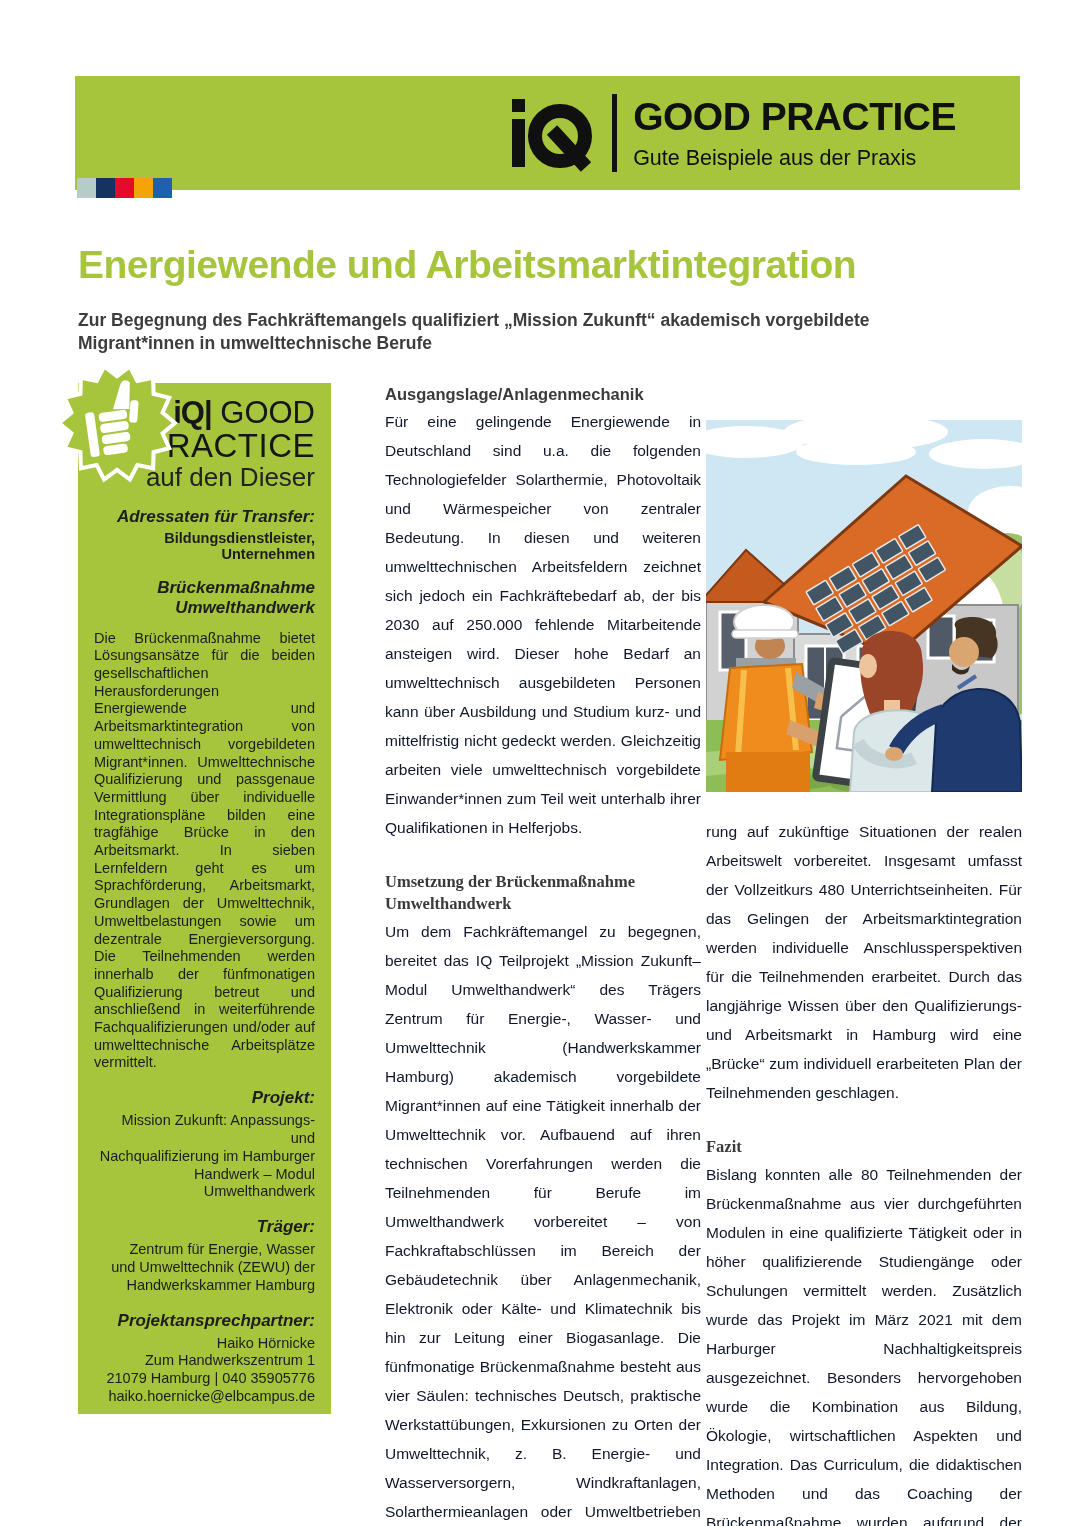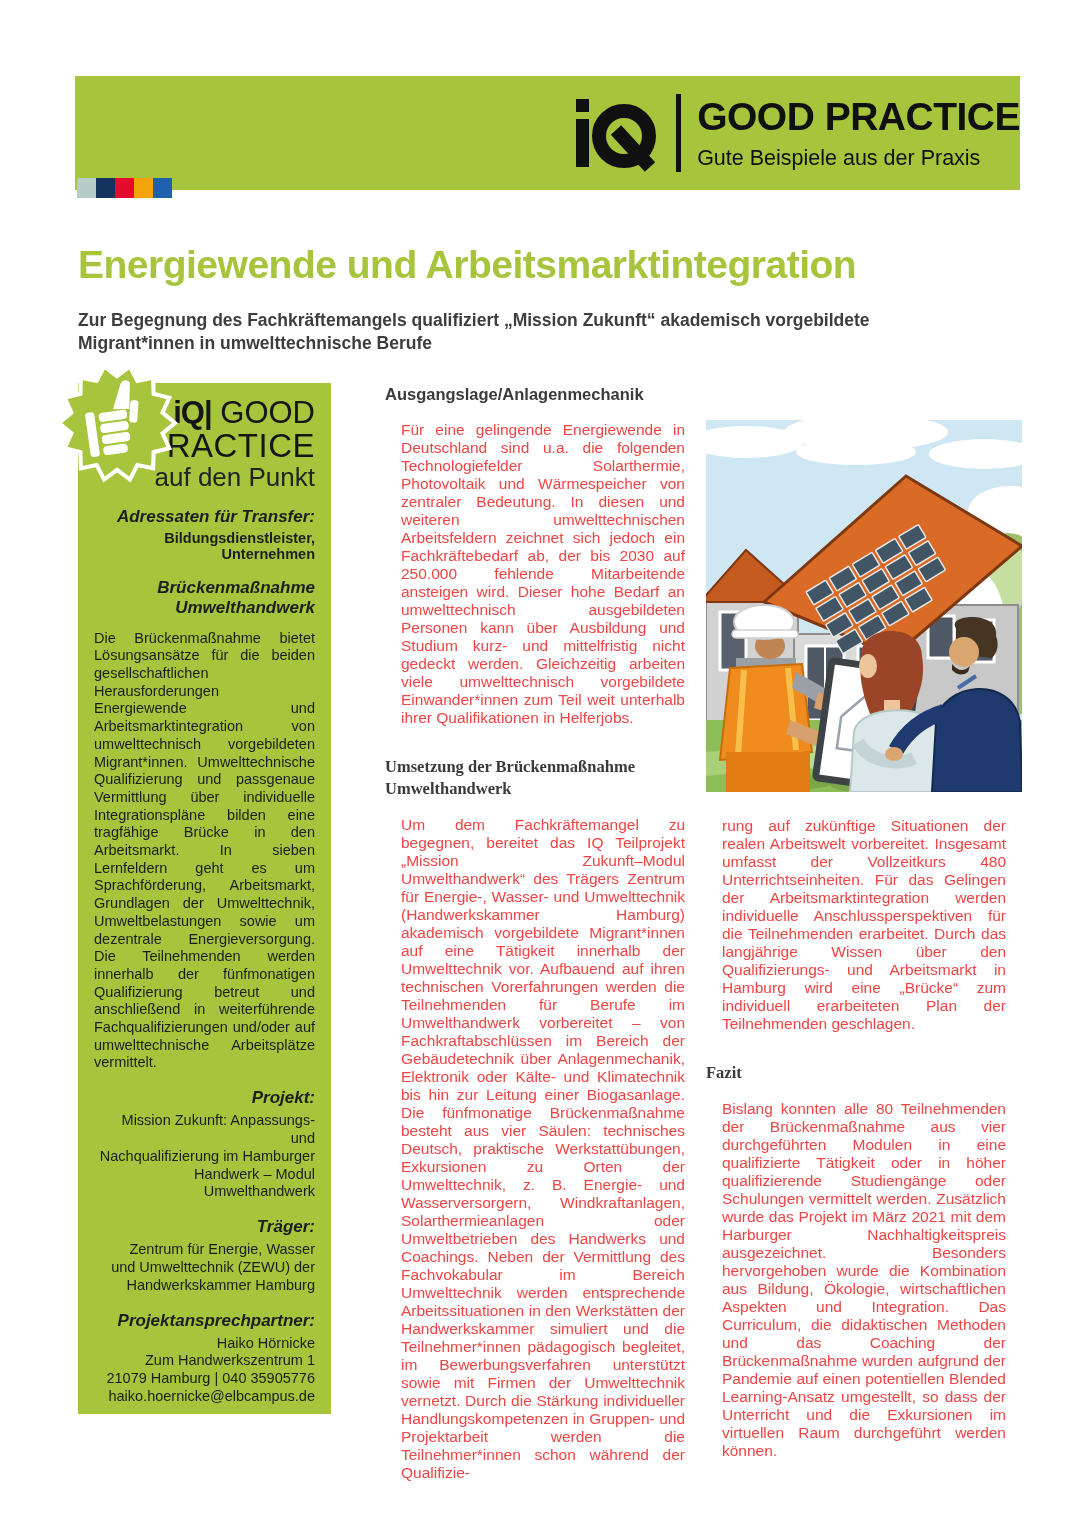--- a/index.html
+++ b/index.html
@@ -4,21 +4,21 @@
 <style>
   html,body{margin:0;padding:0;background:#ffffff;}
   .page{
     position:relative;width:1080px;height:1526px;background:#fff;overflow:hidden;
     font-family:"Liberation Sans",sans-serif;color:#414141;
   }
   
   .band{
     position:absolute;left:75px;top:76px;width:945px;height:114px;
     background:var(--accent,#a6c53c);
-    display:flex;align-items:center;justify-content:flex-end;box-sizing:border-box;
+    display:flex;align-items:center;justify-content:flex-end;padding-right:64px;box-sizing:border-box;
   }
   .logo-row{display:flex;align-items:center;}
   .iq-mark{display:block;}
   .logo-divider{width:5px;height:78px;background:#101010;margin:0 16px 0 14px;}
   .logo-text{display:flex;flex-direction:column;line-height:1;}
   .logo-title{font-size:39px;font-weight:800;color:#101010;letter-spacing:-0.5px;}
   .logo-tagline{font-size:21.5px;font-weight:400;color:#101010;margin-top:12px;}
   .color-strip{position:absolute;left:77px;top:178px;display:flex;}
   .color-strip span{width:19px;height:20px;display:block;}
   
@@ -48,21 +48,21 @@
   .sb-group{margin-top:4px;}
   .sb-desc{
     margin-top:12px;font-size:14.5px;line-height:17.7px;text-align:justify;
     font-weight:400;color:#1d1d1d;
   }
   
   .col{position:absolute;top:383px;width:316px;}
   .col-middle{left:385px;}
   .col-right{left:706px;}
   .h-sec{font-size:16.5px;font-weight:700;color:#3a3a3a;line-height:22px;margin:0 0 2px 0;}
-  .col p{font-size:15.5px;line-height:18px;text-align:justify;color:#ef4444;margin:16px;}
+  .col p{font-size:15.5px;line-height:29px;text-align:justify;color:#0f172a;margin:0;}
   .gap-sec{margin-top:29px;font-family:Liberation Serif, serif;}
   .illustration{width:316px;height:372px;margin-top:37px;margin-bottom:25px;}
   .illustration svg{display:block;}
 </style>
 </head>
 <body>
 
 <div class="page">
 
   <div class="band">
@@ -104,21 +104,21 @@
       <rect x="43" y="81" width="24" height="9" rx="4" fill="#ffffff"></rect>
       <path d="M58,46 L68,24 Q72,16 78,22 L74,48 Z" fill="#ffffff"></path>
       <rect x="74" y="40" width="8" height="22" rx="3" fill="#ffffff" transform="rotate(12 78 51)"></rect>
     </g>
   </svg>
 
   <div class="sidebar">
     <div class="sb-logo">
       <div class="l1"><span class="iq">iQ|</span><span> GOOD</span></div>
       <div class="l2">PRACTICE</div>
-      <div class="l3">auf den Punkt</div>
+      <div class="l3">auf den Dieser</div>
     </div>
 
     <div class="sb-label">Adressaten für Transfer:</div>
     <div class="sb-bold-line">Bildungsdienstleister, Unternehmen</div>
 
     <div class="sb-label">Brückenmaßnahme</div>
     <div class="sb-label" style="margin-top:0;">Umwelthandwerk</div>
 
     <div class="sb-desc">Die Brückenmaßnahme bietet Lösungsansätze für die beiden gesellschaftlichen Herausforderungen Energiewende und Arbeitsmarktintegration von umwelttechnisch vorgebildeten Migrant*innen. Umwelttechnische Qualifizierung und passgenaue Vermittlung über individuelle Integrationspläne bilden eine tragfähige Brücke in den Arbeitsmarkt. In sieben Lernfeldern geht es um Sprachförderung, Arbeitsmarkt, Grundlagen der Umwelttechnik, Umweltbelastungen sowie um dezentrale Energieversorgung. Die Teilnehmenden werden innerhalb der fünfmonatigen Qualifizierung betreut und anschließend in weiterführende Fachqualifizierungen und/oder auf umwelttechnische Arbeitsplätze vermittelt.</div>
 

